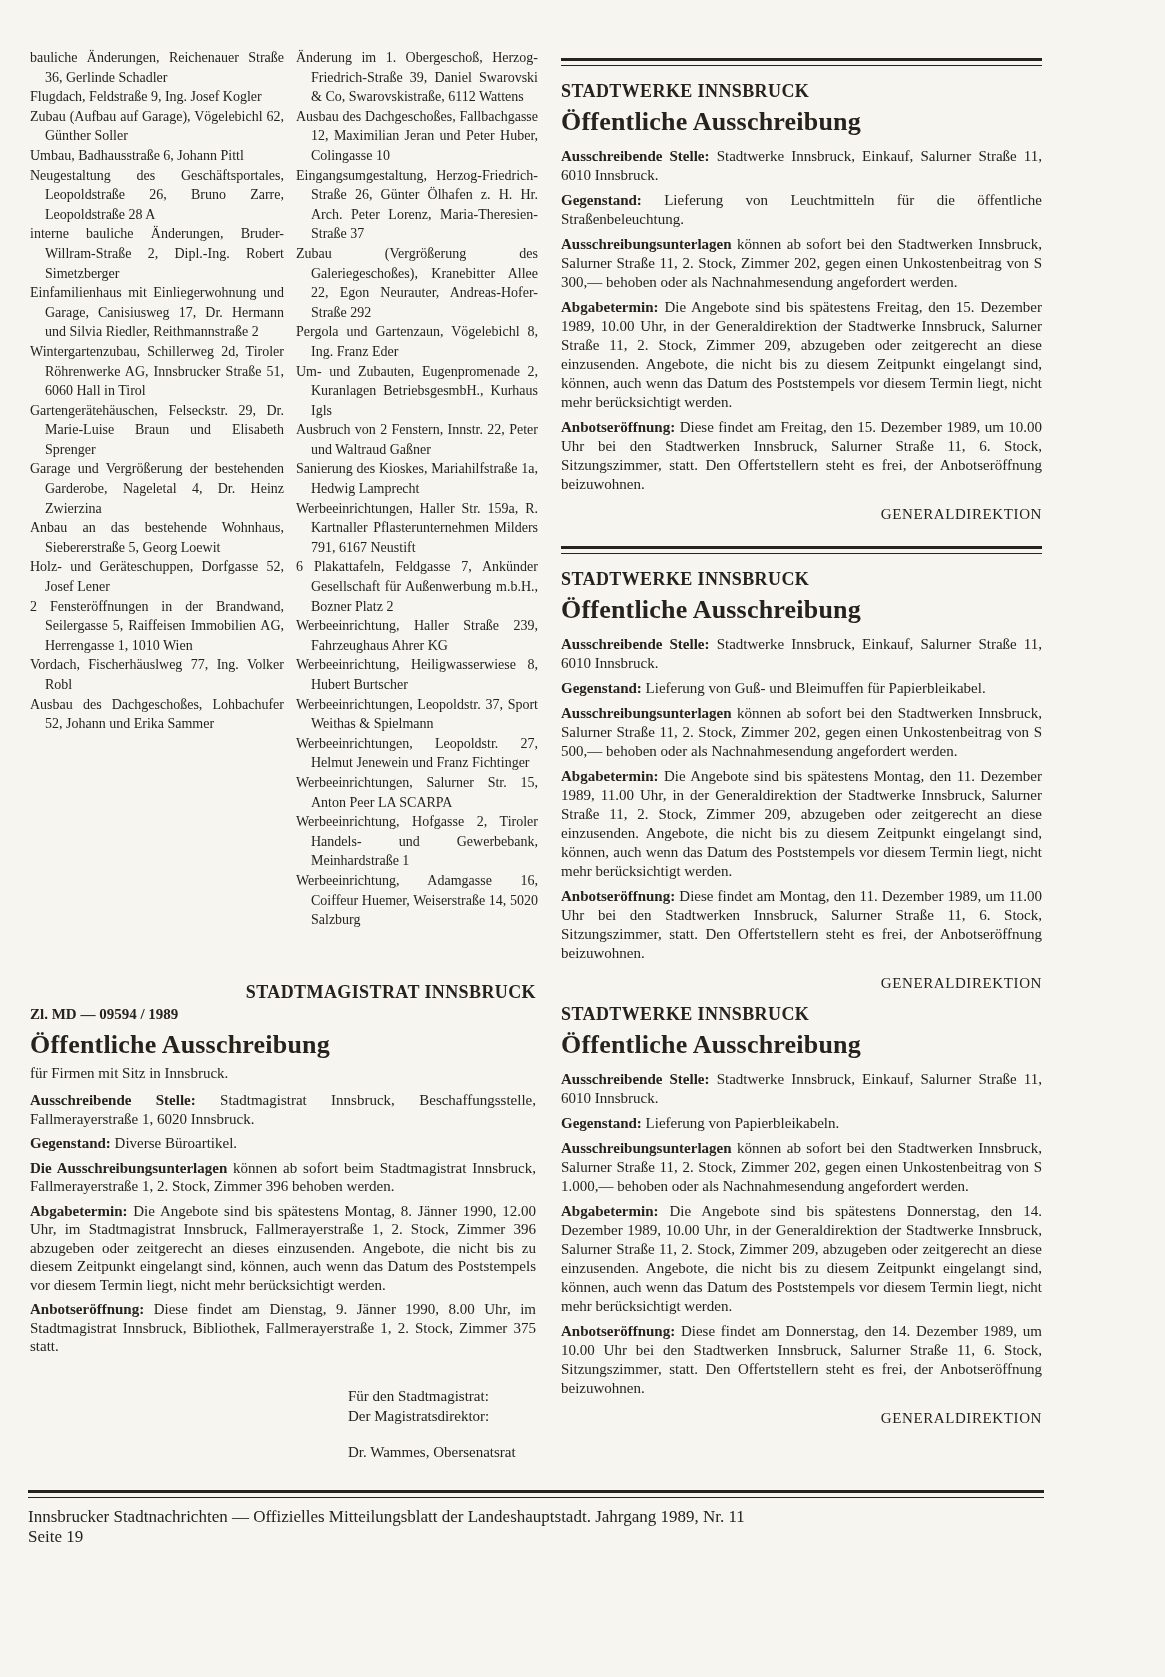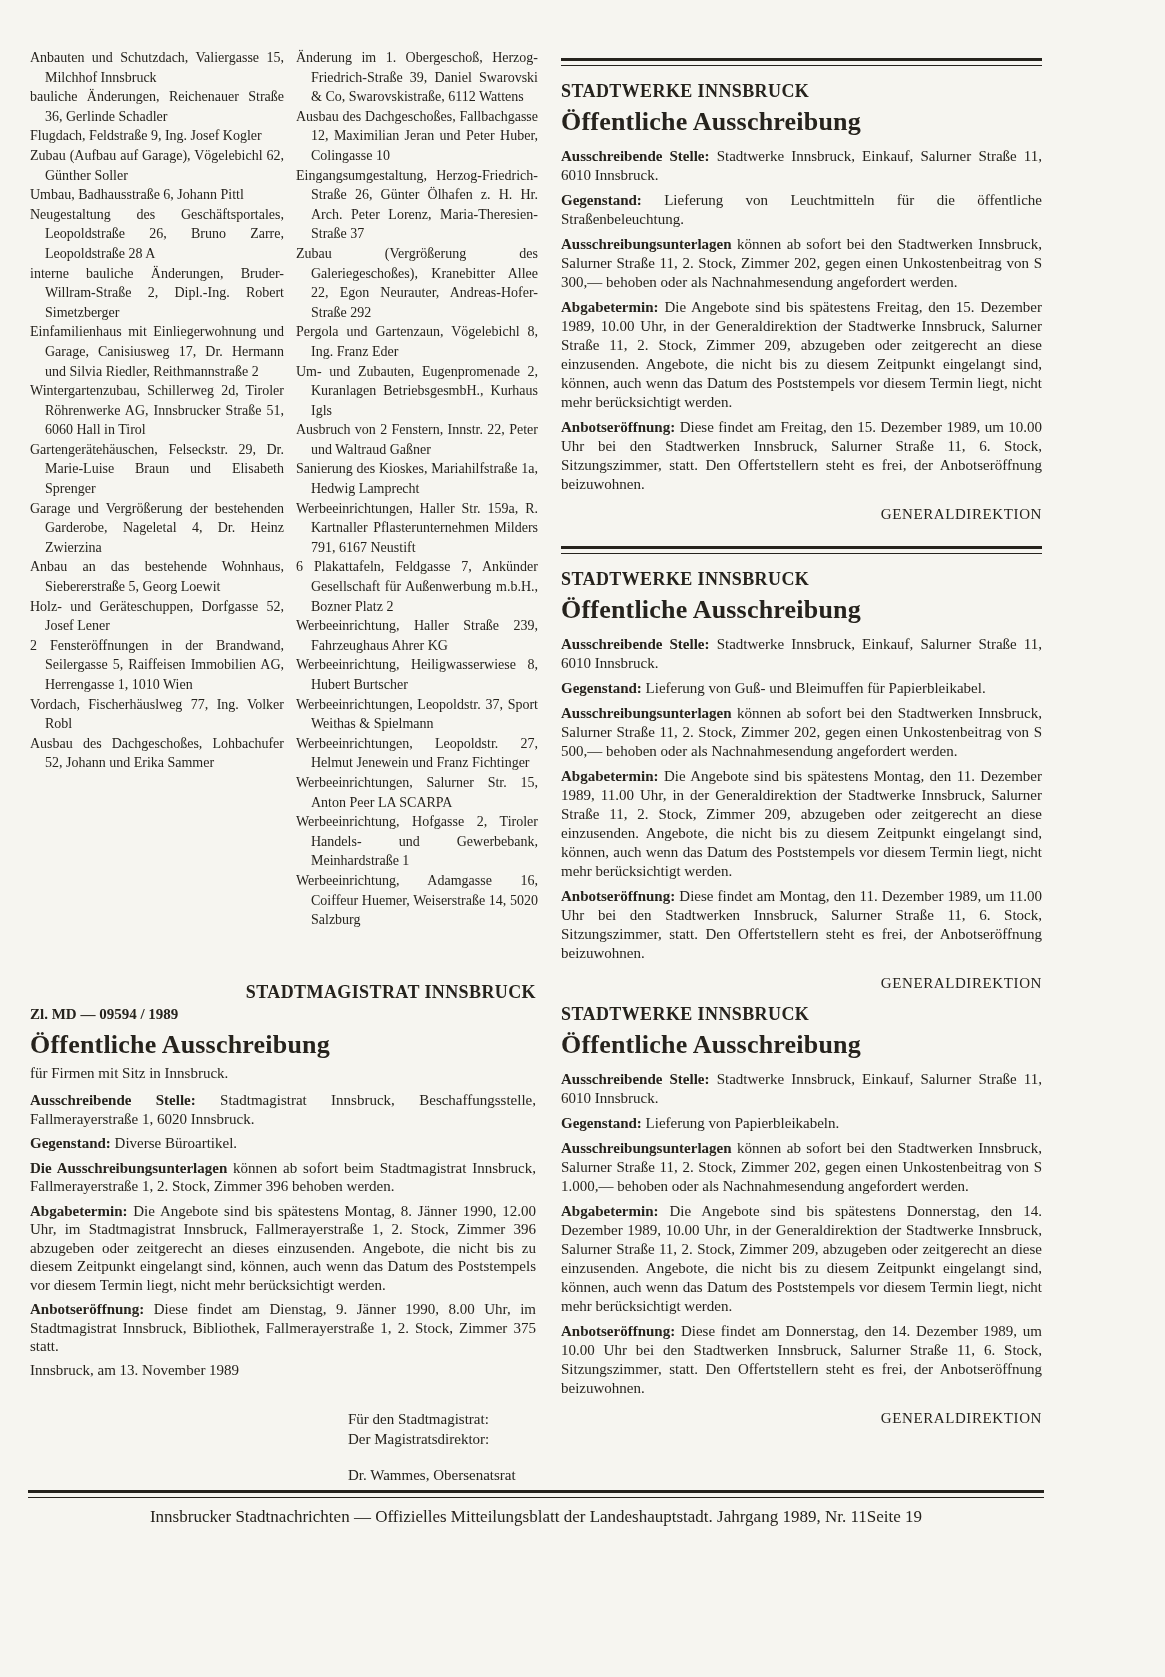--- a/index.html
+++ b/index.html
@@ -38,29 +38,28 @@
   .magistrat .org { margin-bottom:3px;text-align:right; }
   .ref { font-size:15px; font-weight:700; margin-bottom:7px; }
   .magistrat .headline { margin-bottom:5px; }
   .subtitle { font-size:15px; margin-bottom:9px; }
   .magistrat .para { line-height:18.5px; margin-bottom:6px; }
   .dateline { font-size:15px; margin-top:5px; }
   .signoff { margin-left:318px; margin-top:30px; font-size:15px; line-height:20px; }
   .signame { margin-top:16px; }
   
   .footer { position:absolute; left:28px; top:1490px; width:1016px; }
-  .footer-row { display:flex; justify-content:center; align-items:baseline; margin-top:9px; font-size:17px; }
+  .footer-row { display:flex; justify-content:center; align-items:baseline; margin-top:9px; font-size:17px;flex-direction:column; }
 </style>
 </head>
 <body>
 
 <div class="page">
 
   <section class="col col1">
-      <p class="entry">Anbauten und Schutzdach, Valiergasse 15, Milchhof Innsbruck</p>
       <p class="entry">bauliche Änderungen, Reichenauer Straße 36, Gerlinde Schadler</p>
       <p class="entry">Flugdach, Feldstraße 9, Ing. Josef Kogler</p>
       <p class="entry">Zubau (Aufbau auf Garage), Vögelebichl 62, Günther Soller</p>
       <p class="entry">Umbau, Badhausstraße 6, Johann Pittl</p>
       <p class="entry">Neugestaltung des Geschäftsportales, Leopoldstraße 26, Bruno Zarre, Leopoldstraße 28 A</p>
       <p class="entry">interne bauliche Änderungen, Bruder-Willram-Straße 2, Dipl.-Ing. Robert Simetzberger</p>
       <p class="entry">Einfamilienhaus mit Einliegerwohnung und Garage, Canisiusweg 17, Dr. Hermann und Silvia Riedler, Reithmannstraße 2</p>
       <p class="entry">Wintergartenzubau, Schillerweg 2d, Tiroler Röhrenwerke AG, Innsbrucker Straße 51, 6060 Hall in Tirol</p>
       <p class="entry">Gartengerätehäuschen, Felseckstr. 29, Dr. Marie-Luise Braun und Elisabeth Sprenger</p>
       <p class="entry">Garage und Vergrößerung der bestehenden Garderobe, Nageletal 4, Dr. Heinz Zwierzina</p>
@@ -96,21 +95,20 @@
     <p class="ref">Zl. MD — 09594 / 1989</p>
     <h2 class="headline">Öffentliche Ausschreibung</h2>
     <p class="subtitle">für Firmen mit Sitz in Innsbruck.</p>
     <div>
         <p class="para"><b class="plabel">Ausschreibende Stelle:</b> <span>Stadtmagistrat Innsbruck, Beschaffungsstelle, Fallmerayerstraße 1, 6020 Innsbruck.</span></p>
         <p class="para"><b class="plabel">Gegenstand:</b> <span>Diverse Büroartikel.</span></p>
         <p class="para"><b class="plabel">Die Ausschreibungsunterlagen</b> <span>können ab sofort beim Stadtmagistrat Innsbruck, Fallmerayerstraße 1, 2. Stock, Zimmer 396 behoben werden.</span></p>
         <p class="para"><b class="plabel">Abgabetermin:</b> <span>Die Angebote sind bis spätestens Montag, 8. Jänner 1990, 12.00 Uhr, im Stadtmagistrat Innsbruck, Fallmerayerstraße 1, 2. Stock, Zimmer 396 abzugeben oder zeitgerecht an dieses einzusenden. Angebote, die nicht bis zu diesem Zeitpunkt eingelangt sind, können, auch wenn das Datum des Poststempels vor diesem Termin liegt, nicht mehr berücksichtigt werden.</span></p>
         <p class="para"><b class="plabel">Anbotseröffnung:</b> <span>Diese findet am Dienstag, 9. Jänner 1990, 8.00 Uhr, im Stadtmagistrat Innsbruck, Bibliothek, Fallmerayerstraße 1, 2. Stock, Zimmer 375 statt.</span></p>
       </div>
-    <p class="dateline">Innsbruck, am 13. November 1989</p>
     <div class="signoff">
       <p>Für den Stadtmagistrat:</p>
       <p>Der Magistratsdirektor:</p>
       <p class="signame">Dr. Wammes, Obersenatsrat</p>
     </div>
   </section>
 
   <section class="ad ad1">
     <div class="double-rule"></div>
     <h3 class="org">STADTWERKE INNSBRUCK</h3>

